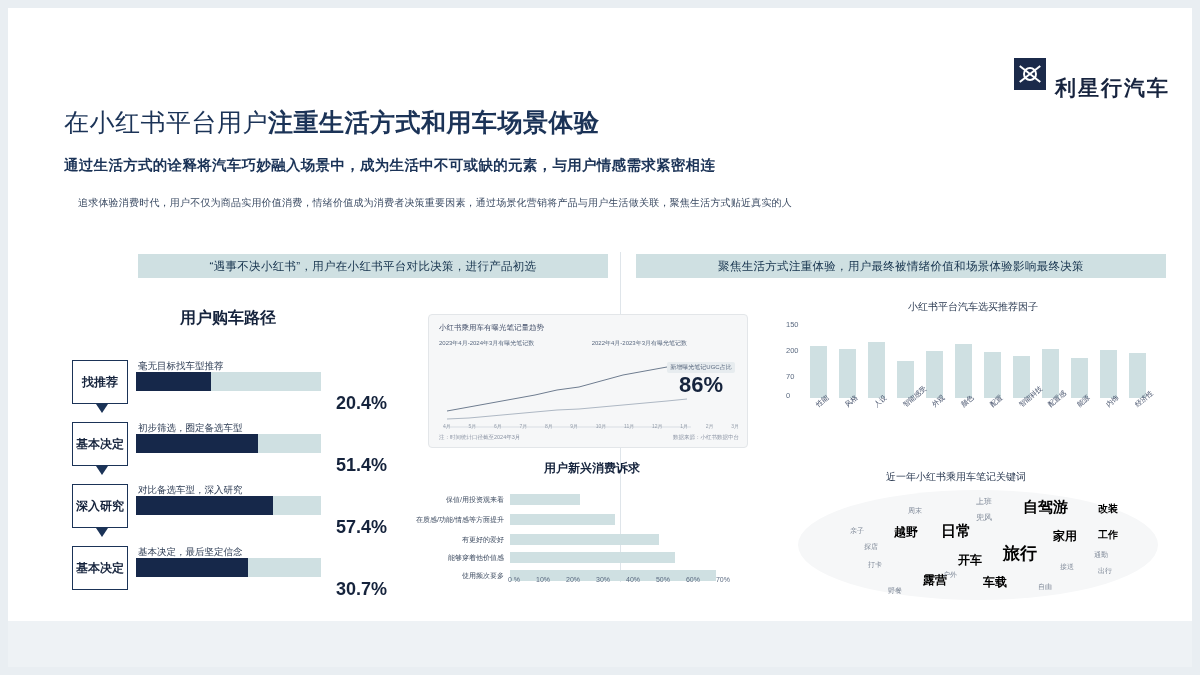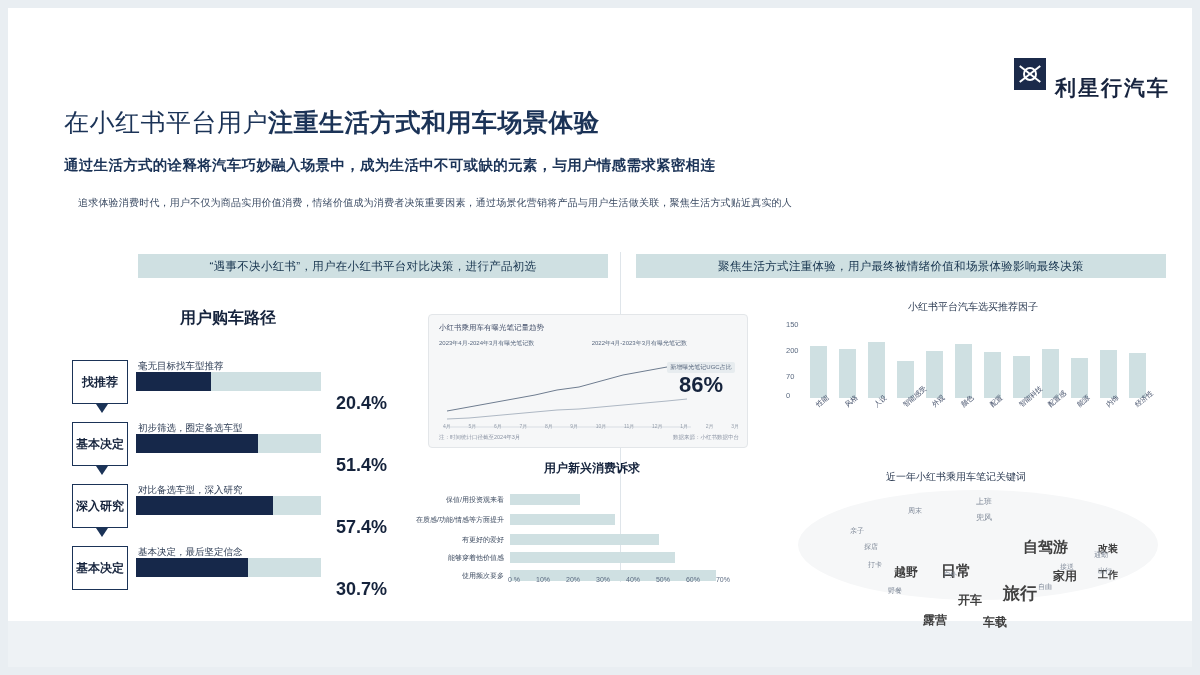--- a/index.html
+++ b/index.html
@@ -107,21 +107,21 @@
   
   .right-chart-title{position:absolute;left:900px;top:292px;font-size:10px;color:#2b3a52;}
   .vchart{position:absolute;left:800px;top:312px;width:348px;height:78px;}
   .vaxis{position:absolute;left:778px;top:310px;font-size:7.5px;color:#5b6a80;}
   .vbar{position:absolute;bottom:0;width:17px;background:#cfe0e2;}
   .vcat{position:absolute;font-size:7px;color:#44506a;transform:rotate(-40deg);transform-origin:left top;white-space:nowrap;}
   .wc-title{position:absolute;left:878px;top:462px;font-size:10px;color:#2b3a52;}
   .wordcloud{position:absolute;left:790px;top:482px;width:360px;height:110px;
     background:#f6f7f8;border-radius:50%/50%;}
   .w{position:absolute;color:#7f8998;white-space:nowrap;}
-  .w.big{color:#404040;font-weight:bold;margin-top:40px;}
+  .w.big{color:#000000;font-weight:bold;}
 </style>
 </head>
 <body>
 
 <div class="slide">
 
   <div class="bottom-band"></div>
 
   <div class="logo">
     <div class="logo-mark">

